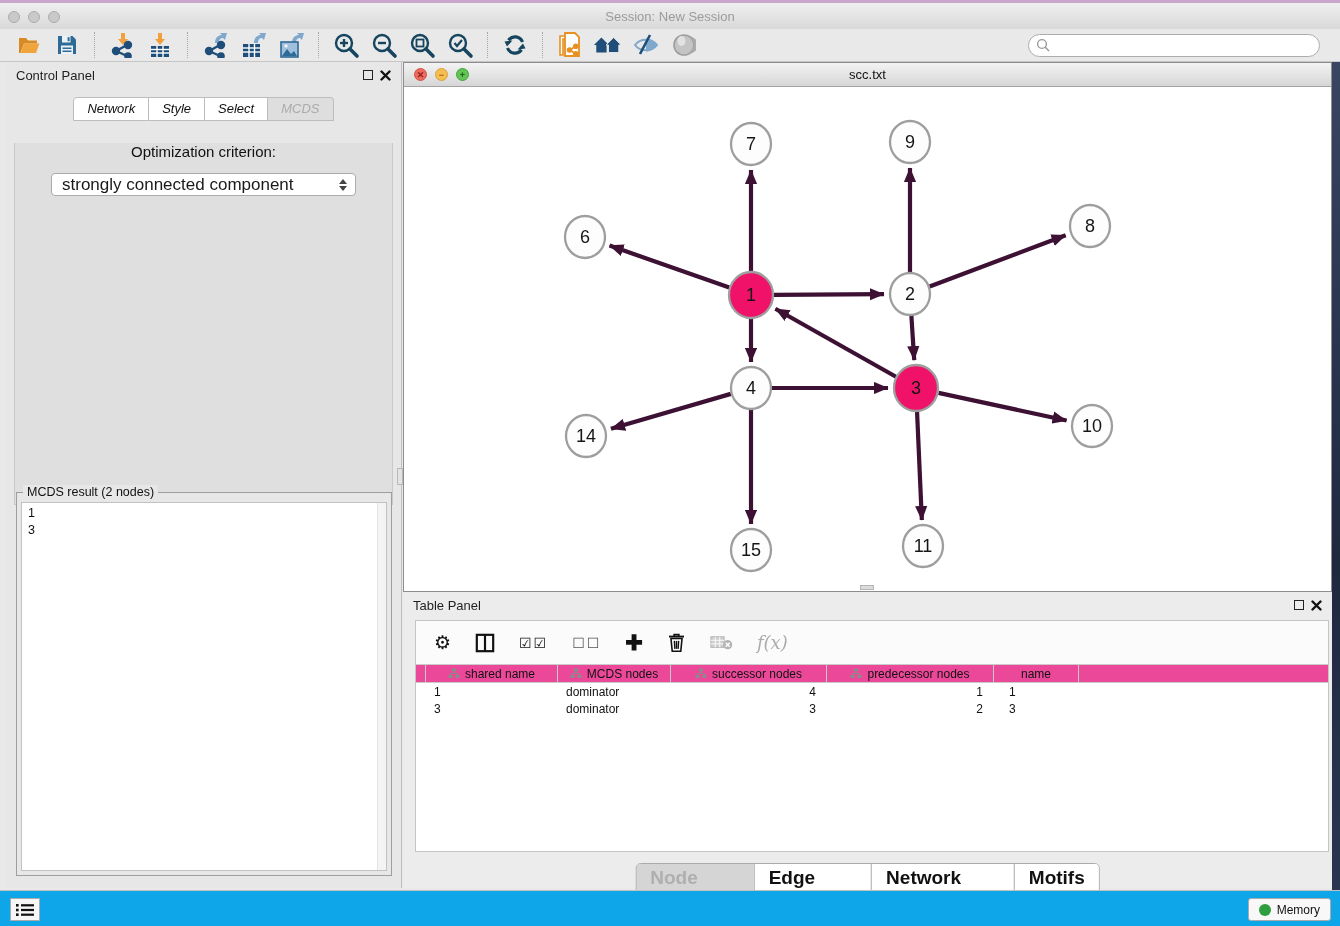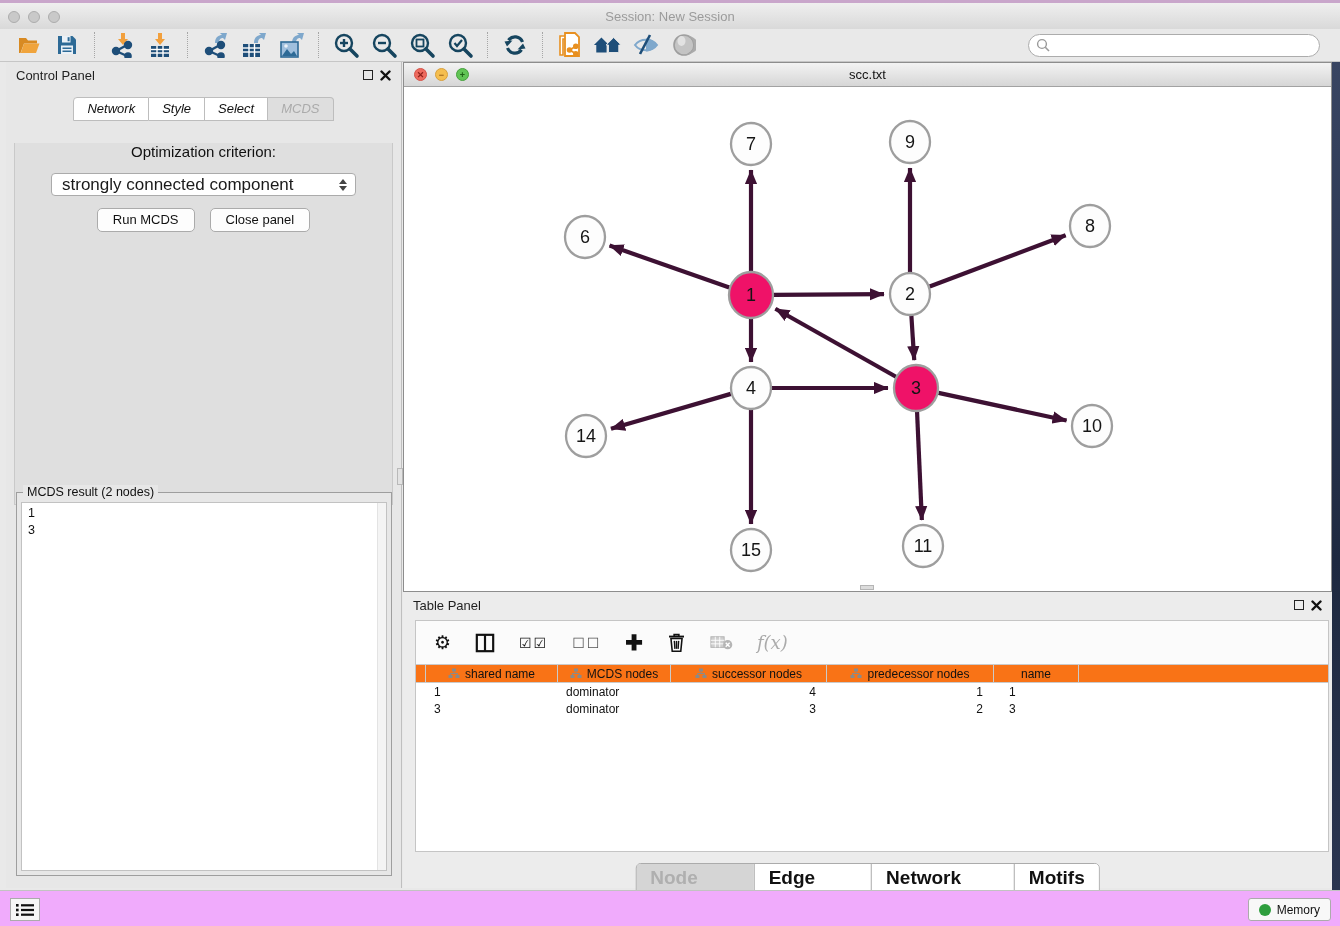--- a/index.html
+++ b/index.html
@@ -66,36 +66,36 @@
   .h-split-thumb { position:absolute; bottom:0; left:50%; margin-left:-8px; width:14px; height:5px;
     background:#DCDCDC; border:1px solid #B5B5B5; }
 
   
   #table-panel { left:403px; top:592px; width:929px; height:296px; background:#ECECEC; }
   #tp-body { position:absolute; left:12px; right:3px; top:28px; height:232px; background:#fff; border:1px solid #C5C5C5; }
   .tp-toolbar { height:43px; display:flex; align-items:center; padding-left:18px; gap:24px; background:#FBFBFB; }
   .tp-ico { display:flex; align-items:center; justify-content:center; font-size:19px; color:#111; }
   .tp-ico.gray { color:#B5B5B5; }
   .fx { font-family:"DejaVu Serif", serif; font-style:italic; font-size:18px; color:#ABABAB; }
-  .tbl-header { display:flex; height:19px; background:#f97316; border-top:1px solid #CACACA; border-bottom:1px solid #CACACA;text-align:center; }
+  .tbl-header { display:flex; height:19px; background:#ec4899; border-top:1px solid #CACACA; border-bottom:1px solid #CACACA;text-align:center; }
   .th-cell { display:flex; align-items:center; justify-content:center; gap:5px; font-size:12px; color:#111;
     border-right:1px solid #CACACA; height:100%; }
   .tbl-row { display:flex; height:17px; font-size:12px; color:#111; align-items:center; }
   .td { padding:0 6px; overflow:hidden; white-space:nowrap; }
   .td.r { text-align:right; padding-right:13px; }
   .td.nm { padding-left:13px; }
   .tp-tabs { position:absolute; left:50%; transform:translateX(-50%); top:271px; display:flex;
     border:1px solid #ABABAB; border-radius:5px; overflow:hidden; background:#fff; }
   .tp-tab { font-size:19px; font-weight:bold; padding:3px 14px 4px; background:#fff; color:#111; border-left:1px solid #ABABAB; }
   .tp-tab:first-child { border-left:none; }
   .tp-tab.active { background:#D5D5D5; color:#AFAFAF; }
 
   
   #right-strip { left:1332px; top:62px; width:8px; height:828px; background:linear-gradient(180deg,#394562,#1E2940 60%,#2A3550); }
-  #statusbar { left:0; bottom:0; width:1340px; height:36px; background:#f0abfc; border-top:1px solid #C2C2C2; }
+  #statusbar { left:0; bottom:0; width:1340px; height:36px; background:#0ea5e9; border-top:1px solid #C2C2C2; }
   #list-btn { position:absolute; left:10px; top:7px; width:30px; height:23px; background:#F6F6F6;
     border:1px solid #ABABAB; display:flex; align-items:center; justify-content:center; }
   #memory-btn { position:absolute; right:9px; top:7px; height:23px; background:#F8F8F8; border:1px solid #ABABAB;
     border-radius:3px; display:flex; align-items:center; gap:6px; padding:0 10px; font-size:12px; color:#111; }
   .mem-dot { width:12px; height:12px; border-radius:50%; background:#2E9E3E; }
 </style>
 </head>
 <body>
 
 <div id="top-strip" class="abs"></div>
@@ -286,24 +286,20 @@
     <span class="cp-tab active">MCDS</span>
   </div>
   <div class="cp-content">
     <div class="opt-label">Optimization criterion:</div>
     <div class="dropdown">
       <span>strongly connected component</span>
       <span class="dd-stepper">
           <i class="dd-up"></i>
           <i class="dd-down"></i>
         </span>
-    </div>
-    <div class="btn-row">
-      <button class="cbtn">Run MCDS</button>
-      <button class="cbtn">Close panel</button>
     </div>
   </div>
   <div class="result-group">
     <span class="result-legend">MCDS result (2 nodes)</span>
     <div class="result-box">
       <pre>1
 3</pre>
       <span class="result-scroll"></span>
     </div>
   </div>

